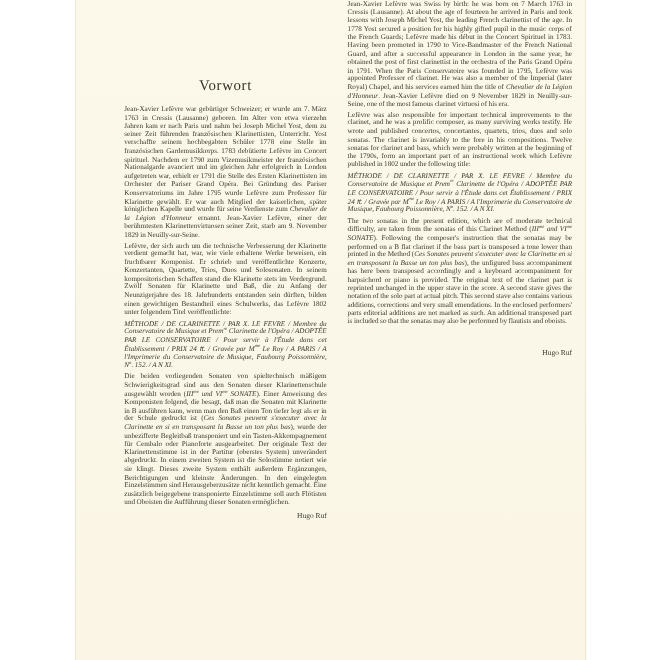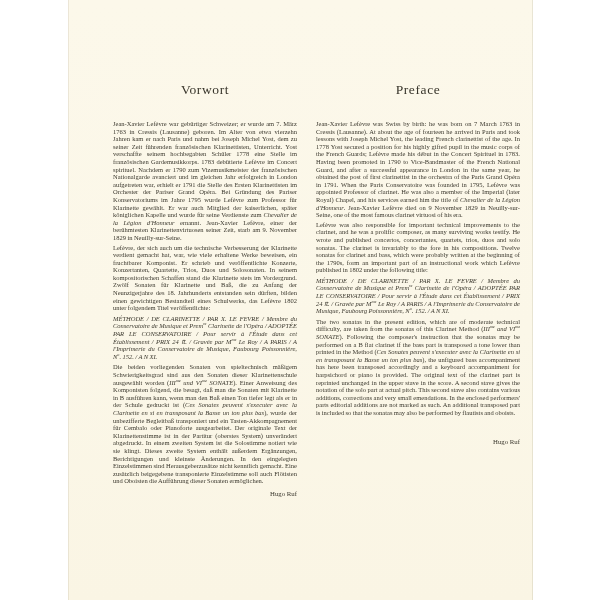--- a/index.html
+++ b/index.html
@@ -27,21 +27,21 @@
   }
   .col {
     position: absolute;
     top: 0;
     font-family: "Liberation Serif", "DejaVu Serif", serif;
     color: #3b382e;
   }
   .col-left  { left: 45px;  width: 184px; }
   .col-right { left: 248px; width: 204px; }
   .title {
-    margin: 12px;
+    margin: 0;
     padding-top: 71px;
     padding-bottom: 11px;
     font-size: 13.5px;
     line-height: 14px;
     font-weight: normal;
     letter-spacing: 0.6px;
     text-align: center;
     color: #38352b;
   }
   .body-text {
@@ -81,21 +81,20 @@
       <div class="body-text">
           <p><span>Jean-Xavier Lefèvre war gebürtiger Schweizer; er wurde am 7. März 1763 in Cressis (Lausanne) geboren. Im Alter von etwa vierzehn Jahren kam er nach Paris und nahm bei Joseph Michel Yost, dem zu seiner Zeit führenden französischen Klarinettisten, Unterricht. Yost verschaffte seinem hochbegabten Schüler 1778 eine Stelle im französischen Gardemusikkorps. 1783 debütierte Lefèvre im Concert spirituel. Nachdem er 1790 zum Vizemusikmeister der französischen Nationalgarde avanciert und im gleichen Jahr erfolgreich in London aufgetreten war, erhielt er 1791 die Stelle des Ersten Klarinettisten im Orchester der Pariser Grand Opéra. Bei Gründung des Pariser Konservatoriums im Jahre 1795 wurde Lefèvre zum Professor für Klarinette gewählt. Er war auch Mitglied der kaiserlichen, später königlichen Kapelle und wurde für seine Verdienste zum </span><span class="it">Chevalier de la Légion d'Honneur</span><span> ernannt. Jean-Xavier Lefèvre, einer der berühmtesten Klarinettenvirtuosen seiner Zeit, starb am 9. November 1829 in Neuilly-sur-Seine.</span></p>
           <p><span>Lefèvre, der sich auch um die technische Verbesserung der Klarinette verdient gemacht hat, war, wie viele erhaltene Werke beweisen, ein fruchtbarer Komponist. Er schrieb und veröffentlichte Konzerte, Konzertanten, Quartette, Trios, Duos und Solosonaten. In seinem kompositorischen Schaffen stand die Klarinette stets im Vordergrund. Zwölf Sonaten für Klarinette und Baß, die zu Anfang der Neunzigerjahre des 18. Jahrhunderts entstanden sein dürften, bilden einen gewichtigen Bestandteil eines Schulwerks, das Lefèvre 1802 unter folgendem Titel veröffentlichte:</span></p>
           <p class="method"><span class="it">MÉTHODE / DE CLARINETTE / PAR X. LE FEVRE / Membre du Conservatoire de Musique et Prem</span><span class="it sup">re</span><span class="it"> Clarinette de l'Opéra / ADOPTÉE PAR LE CONSERVATOIRE / Pour servir à l'Étude dans cet Établissement / PRIX 24 ₶. / Gravée par M</span><span class="it sup">me</span><span class="it"> Le Roy / A PARIS / A l'Imprimerie du Conservatoire de Musique, Faubourg Poissonnière, N</span><span class="it sup">o</span><span class="it">. 152. / A N XI.</span></p>
           <p><span>Die beiden vorliegenden Sonaten von spieltechnisch mäßigem Schwierigkeitsgrad sind aus den Sonaten dieser Klarinettenschule ausgewählt worden (</span><span class="it">III</span><span class="it sup">me</span><span class="it"> und </span><span class="it">VI</span><span class="it sup">me</span><span class="it"> SONATE</span><span>). Einer Anweisung des Komponisten folgend, die besagt, daß man die Sonaten mit Klarinette in B ausführen kann, wenn man den Baß einen Ton tiefer legt als er in der Schule gedruckt ist (</span><span class="it">Ces Sonates peuvent s'executer avec la Clarinette en si en transposant la Basse un ton plus bas</span><span>), wurde der unbezifferte Begleitbaß transponiert und ein Tasten-Akkompagnement für Cembalo oder Pianoforte ausgearbeitet. Der originale Text der Klarinettenstimme ist in der Partitur (oberstes System) unverändert abgedruckt. In einem zweiten System ist die Solostimme notiert wie sie klingt. Dieses zweite System enthält außerdem Ergänzungen, Berichtigungen und kleinste Änderungen. In den eingelegten Einzelstimmen sind Herausgeberzusätze nicht kenntlich gemacht. Eine zusätzlich beigegebene transponierte Einzelstimme soll auch Flötisten und Oboisten die Aufführung dieser Sonaten ermöglichen.</span></p>
         </div>
       <div class="sig sig-left">Hugo Ruf</div>
     </div>
 
     <div class="col col-right" lang="en">
-      <h1 class="title">Preface</h1>
       <div class="body-text">
           <p><span>Jean-Xavier Lefèvre was Swiss by birth: he was born on 7 March 1763 in Cressis (Lausanne). At about the age of fourteen he arrived in Paris and took lessons with Joseph Michel Yost, the leading French clarinettist of the age. In 1778 Yost secured a position for his highly gifted pupil in the music corps of the French Guards; Lefèvre made his début in the Concert Spirituel in 1783. Having been promoted in 1790 to Vice-Bandmaster of the French National Guard, and after a successful appearance in London in the same year, he obtained the post of first clarinettist in the orchestra of the Paris Grand Opéra in 1791. When the Paris Conservatoire was founded in 1795, Lefèvre was appointed Professor of clarinet. He was also a member of the Imperial (later Royal) Chapel, and his services earned him the title of </span><span class="it">Chevalier de la Légion d'Honneur</span><span>. Jean-Xavier Lefèvre died on 9 November 1829 in Neuilly-sur-Seine, one of the most famous clarinet virtuosi of his era.</span></p>
           <p><span>Lefèvre was also responsible for important technical improvements to the clarinet, and he was a prolific composer, as many surviving works testify. He wrote and published concertos, concertantes, quartets, trios, duos and solo sonatas. The clarinet is invariably to the fore in his compositions. Twelve sonatas for clarinet and bass, which were probably written at the beginning of the 1790s, form an important part of an instructional work which Lefèvre published in 1802 under the following title:</span></p>
           <p class="method"><span class="it">MÉTHODE / DE CLARINETTE / PAR X. LE FEVRE / Membre du Conservatoire de Musique et Prem</span><span class="it sup">re</span><span class="it"> Clarinette de l'Opéra / ADOPTÉE PAR LE CONSERVATOIRE / Pour servir à l'Étude dans cet Établissement / PRIX 24 ₶. / Gravée par M</span><span class="it sup">me</span><span class="it"> Le Roy / A PARIS / A l'Imprimerie du Conservatoire de Musique, Faubourg Poissonnière, N</span><span class="it sup">o</span><span class="it">. 152. / A N XI.</span></p>
           <p><span>The two sonatas in the present edition, which are of moderate technical difficulty, are taken from the sonatas of this Clarinet Method (</span><span class="it">III</span><span class="it sup">me</span><span class="it"> and </span><span class="it">VI</span><span class="it sup">me</span><span class="it"> SONATE</span><span>). Following the composer's instruction that the sonatas may be performed on a B flat clarinet if the bass part is transposed a tone lower than printed in the Method (</span><span class="it">Ces Sonates peuvent s'executer avec la Clarinette en si en transposant la Basse un ton plus bas</span><span>), the unfigured bass accompaniment has here been transposed accordingly and a keyboard accompaniment for harpsichord or piano is provided. The original text of the clarinet part is reprinted unchanged in the upper stave in the score. A second stave gives the notation of the solo part at actual pitch. This second stave also contains various additions, corrections and very small emendations. In the enclosed performers' parts editorial additions are not marked as such. An additional transposed part is included so that the sonatas may also be performed by flautists and oboists.</span></p>
         </div>
       <div class="sig sig-right">Hugo Ruf</div>
     </div>
 
   </div>

